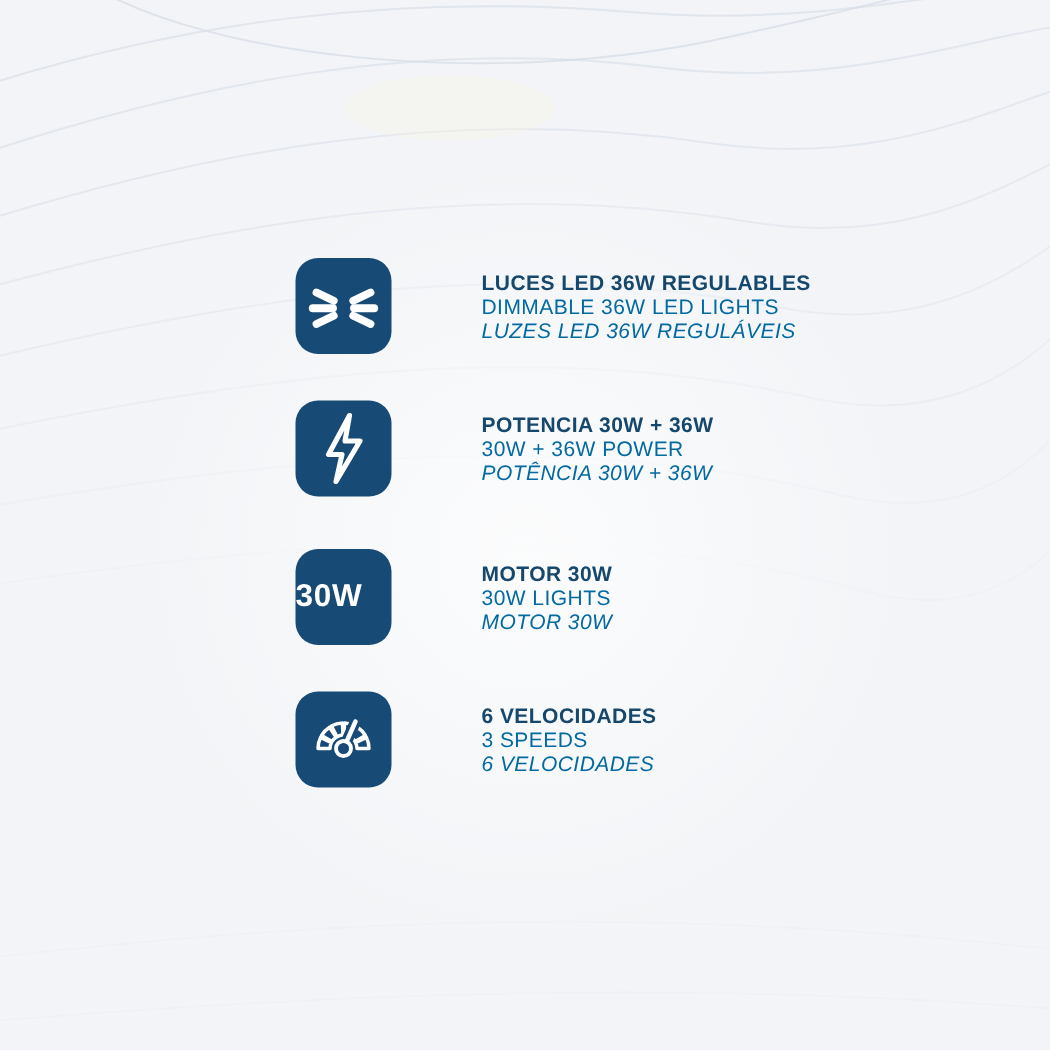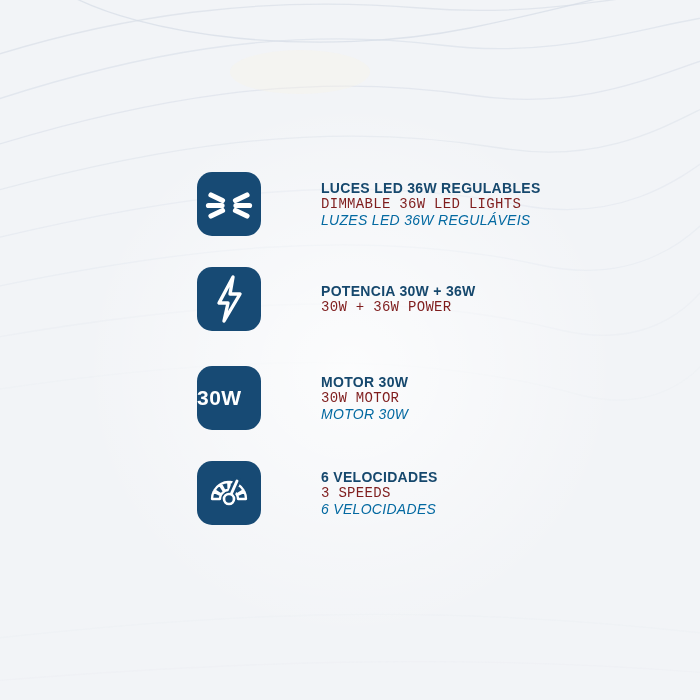--- a/index.html
+++ b/index.html
@@ -71,24 +71,23 @@
     font-size: 14px;
     font-weight: bold;
     letter-spacing: 0.3px;
     color: #16486d;
     line-height: 16px;
     white-space: nowrap;
   }
   .f-sub {
     font-size: 14px;
     letter-spacing: 0.3px;
-    color: #7f1d1d;
+    color: #0369a1;
     line-height: 16px;
     white-space: nowrap;
-    font-family: Liberation Mono, monospace;
   }
   .f-ter {
     font-size: 14px;
     font-style: italic;
     letter-spacing: 0.3px;
     color: #0369a1;
     line-height: 16px;
     white-space: nowrap;
   }
 </style>
@@ -138,30 +137,31 @@
 
   <div class="feature f1">
     <div class="icon-tile">
       <svg width="64" height="64" viewBox="0 0 64 64">
         <path d="M 36 10 L 22 36 L 31 36 L 27 54 L 43 27 L 33 27 Z" fill="none" stroke="#ffffff" stroke-width="3.4" stroke-linejoin="round"></path>
       </svg>
     </div>
     <div class="feature-text">
       <div class="f-title">POTENCIA 30W + 36W</div>
       <div class="f-sub">30W + 36W POWER</div>
+      <div class="f-ter">POTÊNCIA 30W + 36W</div>
     </div>
   </div>
 
   <div class="feature f2">
     <div class="icon-tile">
       <span class="badge-text">30W</span>
     </div>
     <div class="feature-text">
       <div class="f-title">MOTOR 30W</div>
-      <div class="f-sub">30W MOTOR</div>
+      <div class="f-sub">30W LIGHTS</div>
       <div class="f-ter">MOTOR 30W</div>
     </div>
   </div>
 
   <div class="feature f3">
     <div class="icon-tile">
       <svg width="64" height="64" viewBox="0 0 64 64">
         <g fill="none" stroke="#ffffff" stroke-width="2.3" stroke-linejoin="round">
           <path d="M 23 38 L 15 38 A 17 17 0 0 1 16.7 30.6 L 23.9 34.1 A 9 9 0 0 0 23 38 Z"></path>
           <path d="M 24.3 33.4 L 17.4 29.3 A 17 17 0 0 1 22.7 23.8 L 27.1 30.5 A 9 9 0 0 0 24.3 33.4 Z"></path>

